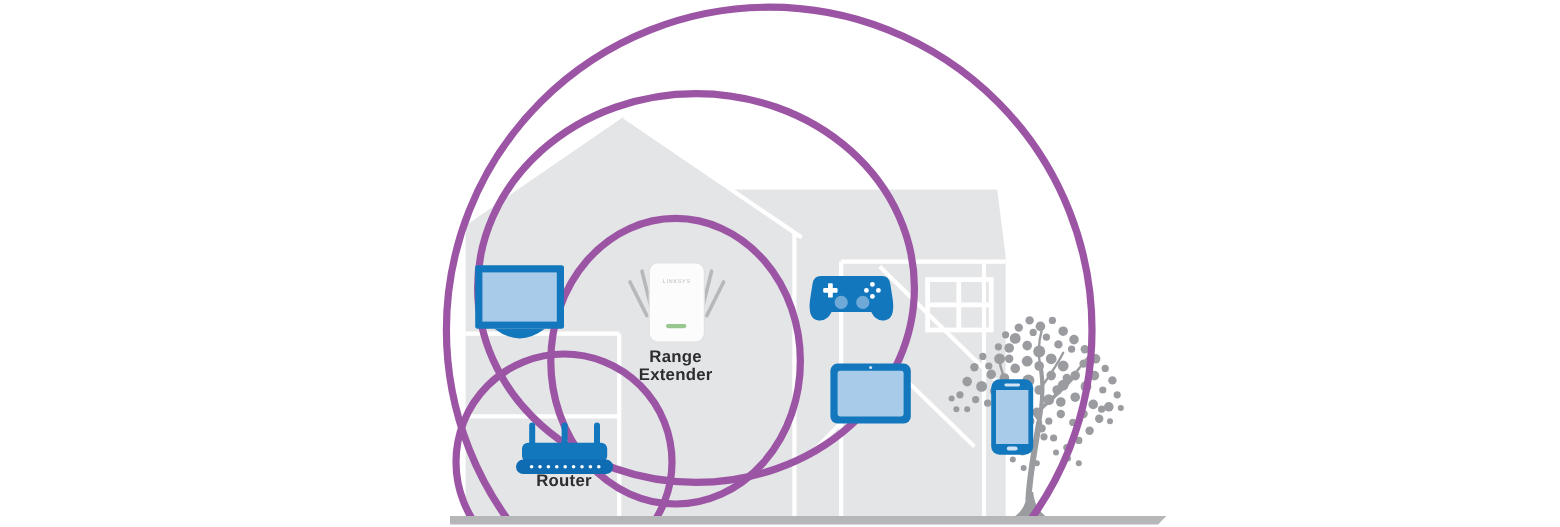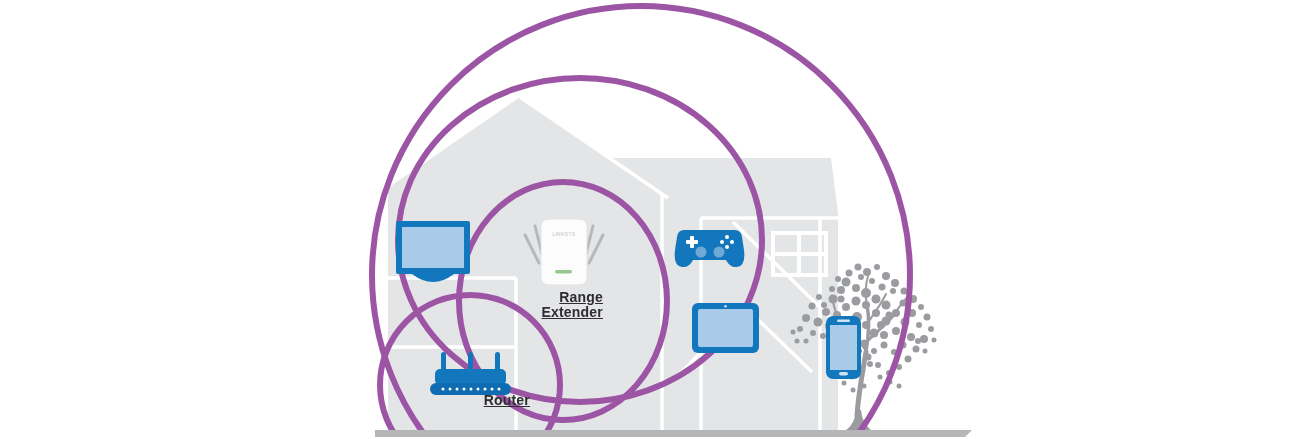--- a/index.html
+++ b/index.html
@@ -20,21 +20,21 @@
   .stick{fill:var(--c-stick);}
   .foliage{fill:var(--c-tree);}
   .trunk{stroke:var(--c-tree);fill:none;stroke-linecap:round;}
   .trunkfill{fill:var(--c-tree);}
   .ant{stroke:var(--c-antenna);stroke-width:3;stroke-linecap:round;}
   .extbody{fill:var(--c-extender_body);stroke:var(--c-extender_edge);stroke-width:1;}
   .led{fill:var(--c-green);}
   .brand{fill:var(--c-antenna);font:400 4.5px "Liberation Sans",sans-serif;letter-spacing:.6px;}
   .label{
     position:absolute;font:600 14px/15px "Liberation Sans",sans-serif;
-    color:var(--c-text);text-align:right;letter-spacing:.2px;text-decoration:underline;
+    color:var(--c-text);text-align:center;letter-spacing:.2px;
   }
   .label-range{left:523px;top:290px;width:80px;}
   .label-router{left:410px;top:393px;width:120px;}
 </style>
 </head>
 <body>
 
 <div class="stage">
   <svg width="1300" height="439" viewBox="0 0 1300 439">
     <defs>

